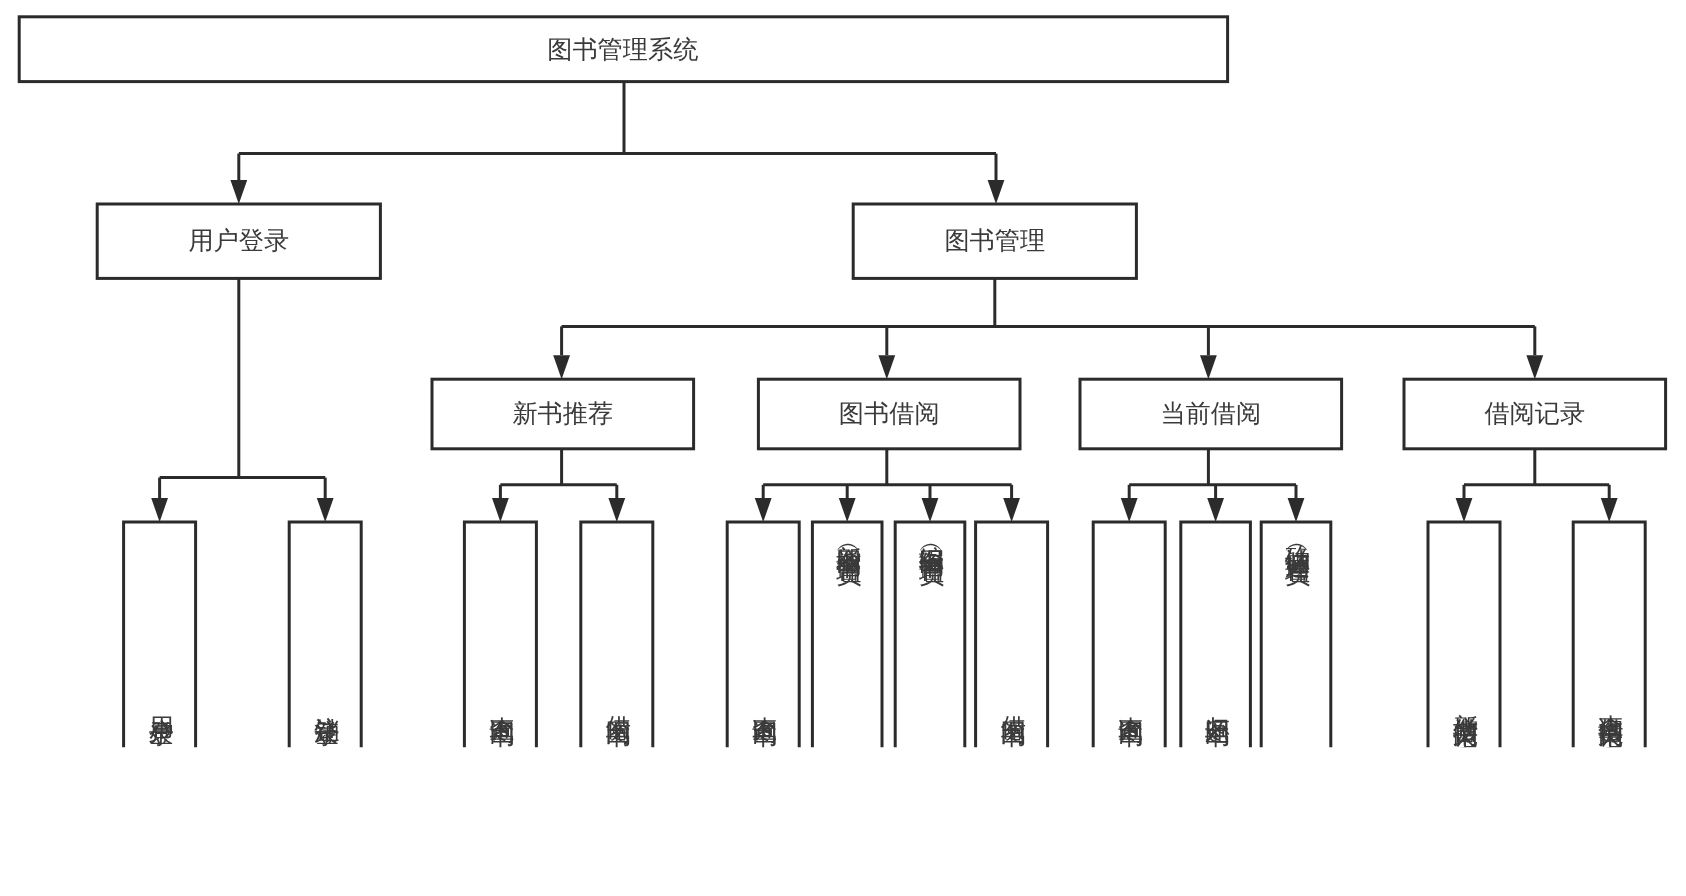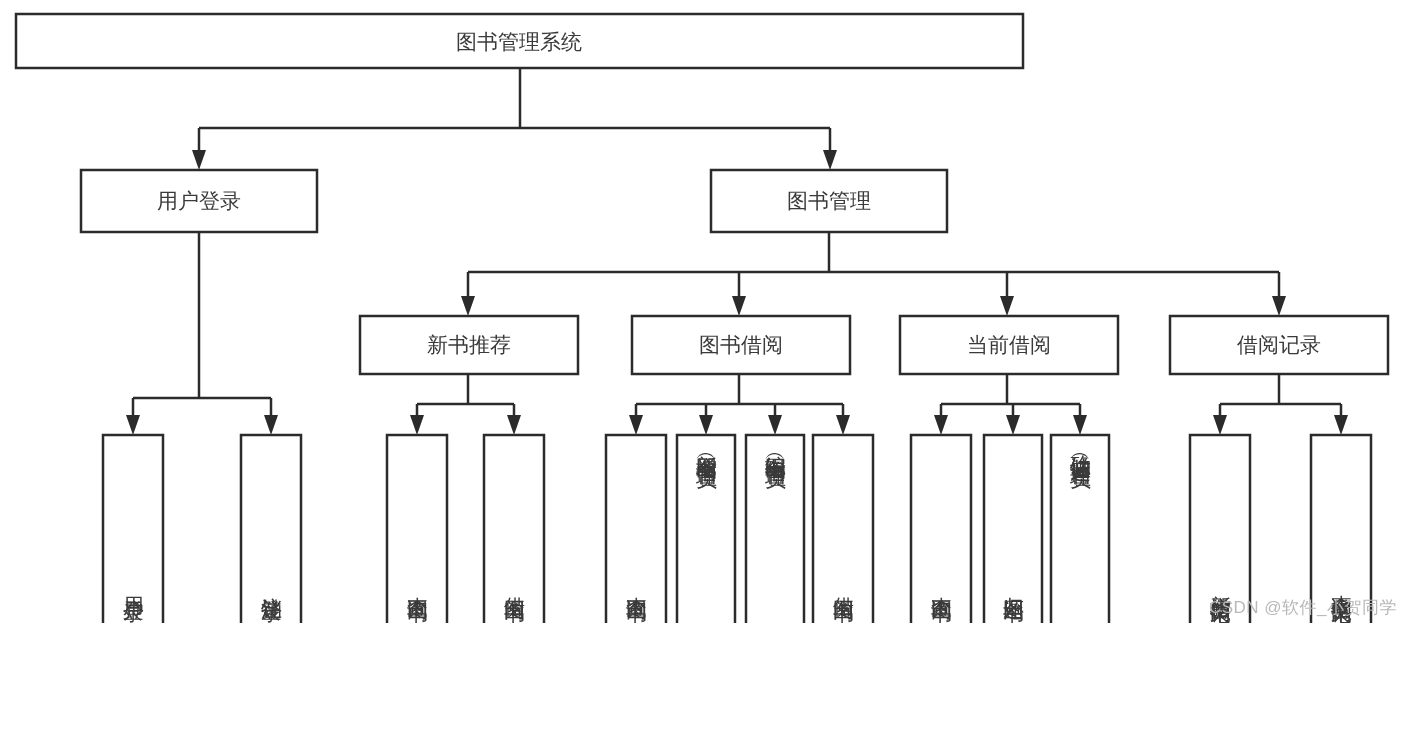--- a/index.html
+++ b/index.html
@@ -233,14 +233,13 @@
   <div class="leaf-label-wrap" style="left:1051px; top:438px; width:58px; height:292px; align-items:flex-start;">
     <span class="leaf-label">确认归还（管理员）</span>
   </div>
   <div class="leaf-label-wrap" style="left:1190px; top:435px; width:60px; height:298px;">
     <span class="leaf-label">新增借阅记录</span>
   </div>
   <div class="leaf-label-wrap" style="left:1311px; top:435px; width:60px; height:298px;">
     <span class="leaf-label">查询借阅记录</span>
   </div>
 
-  <div class="watermark">CSDN @软件_小贺同学</div>
 </div>
 
 </body></html>

